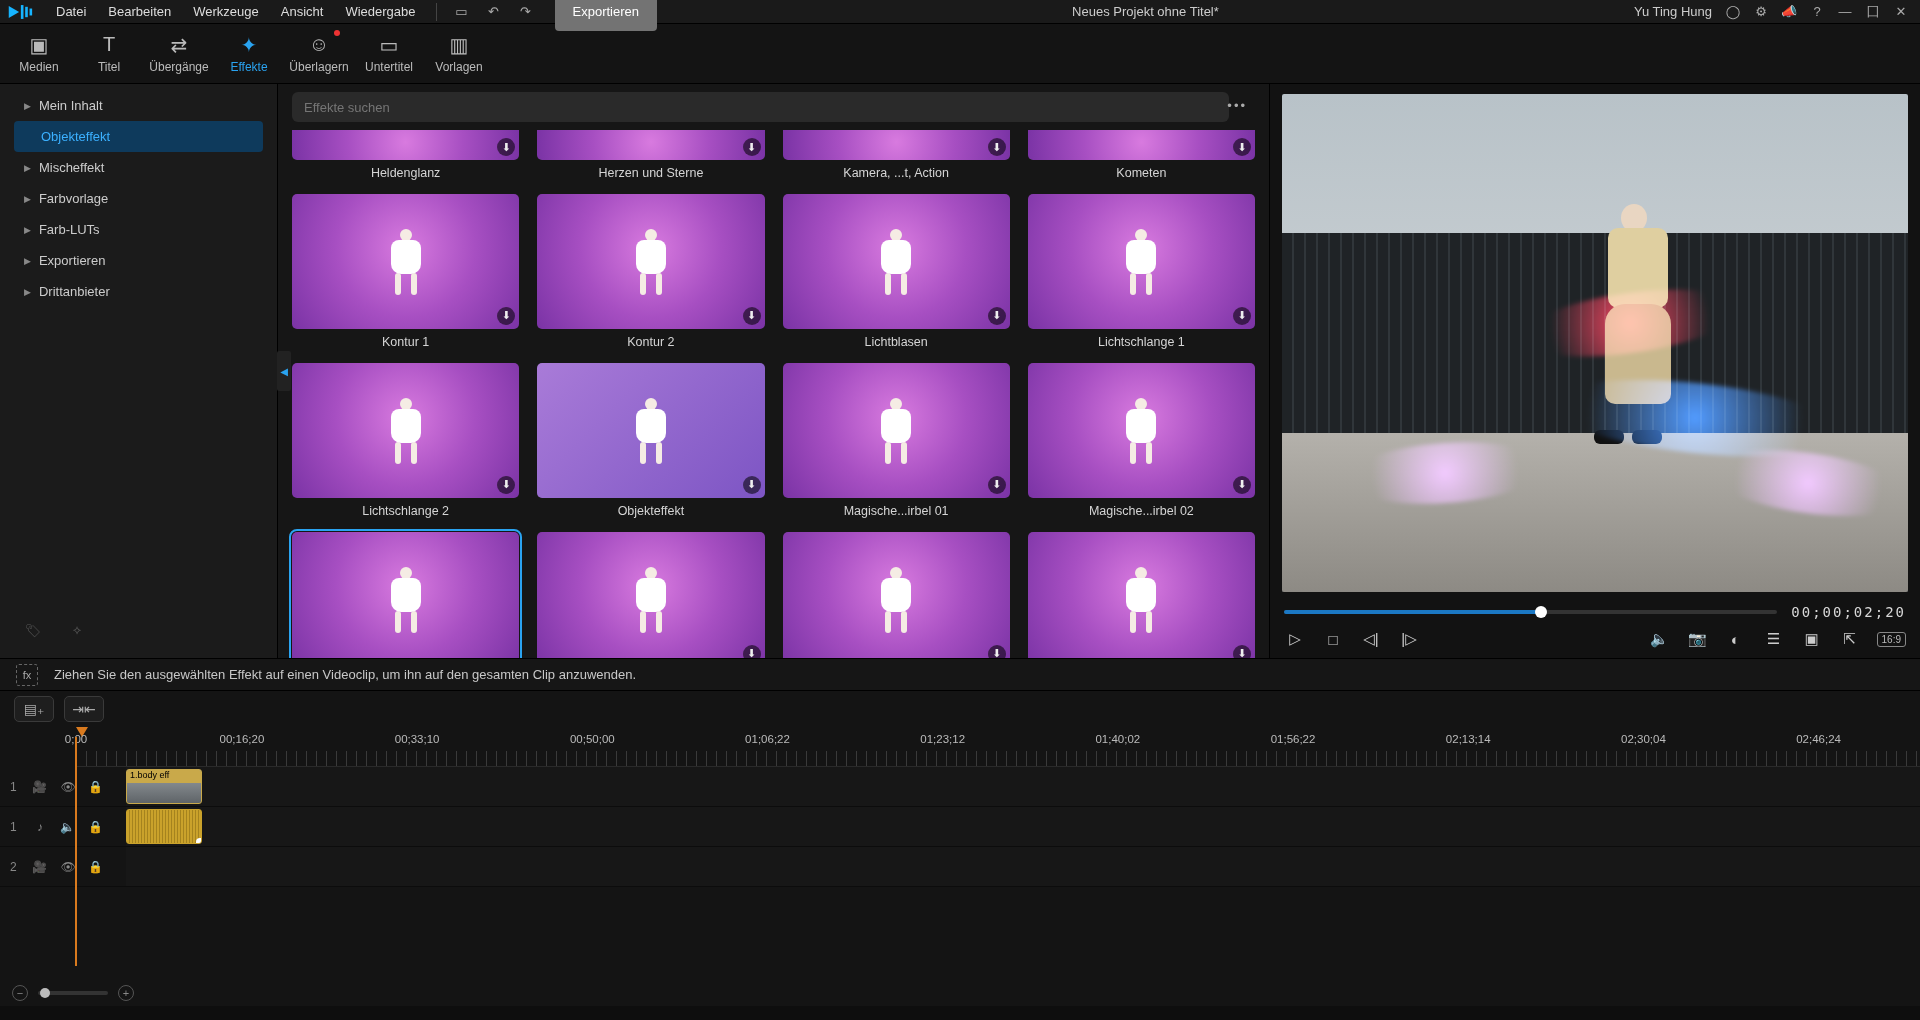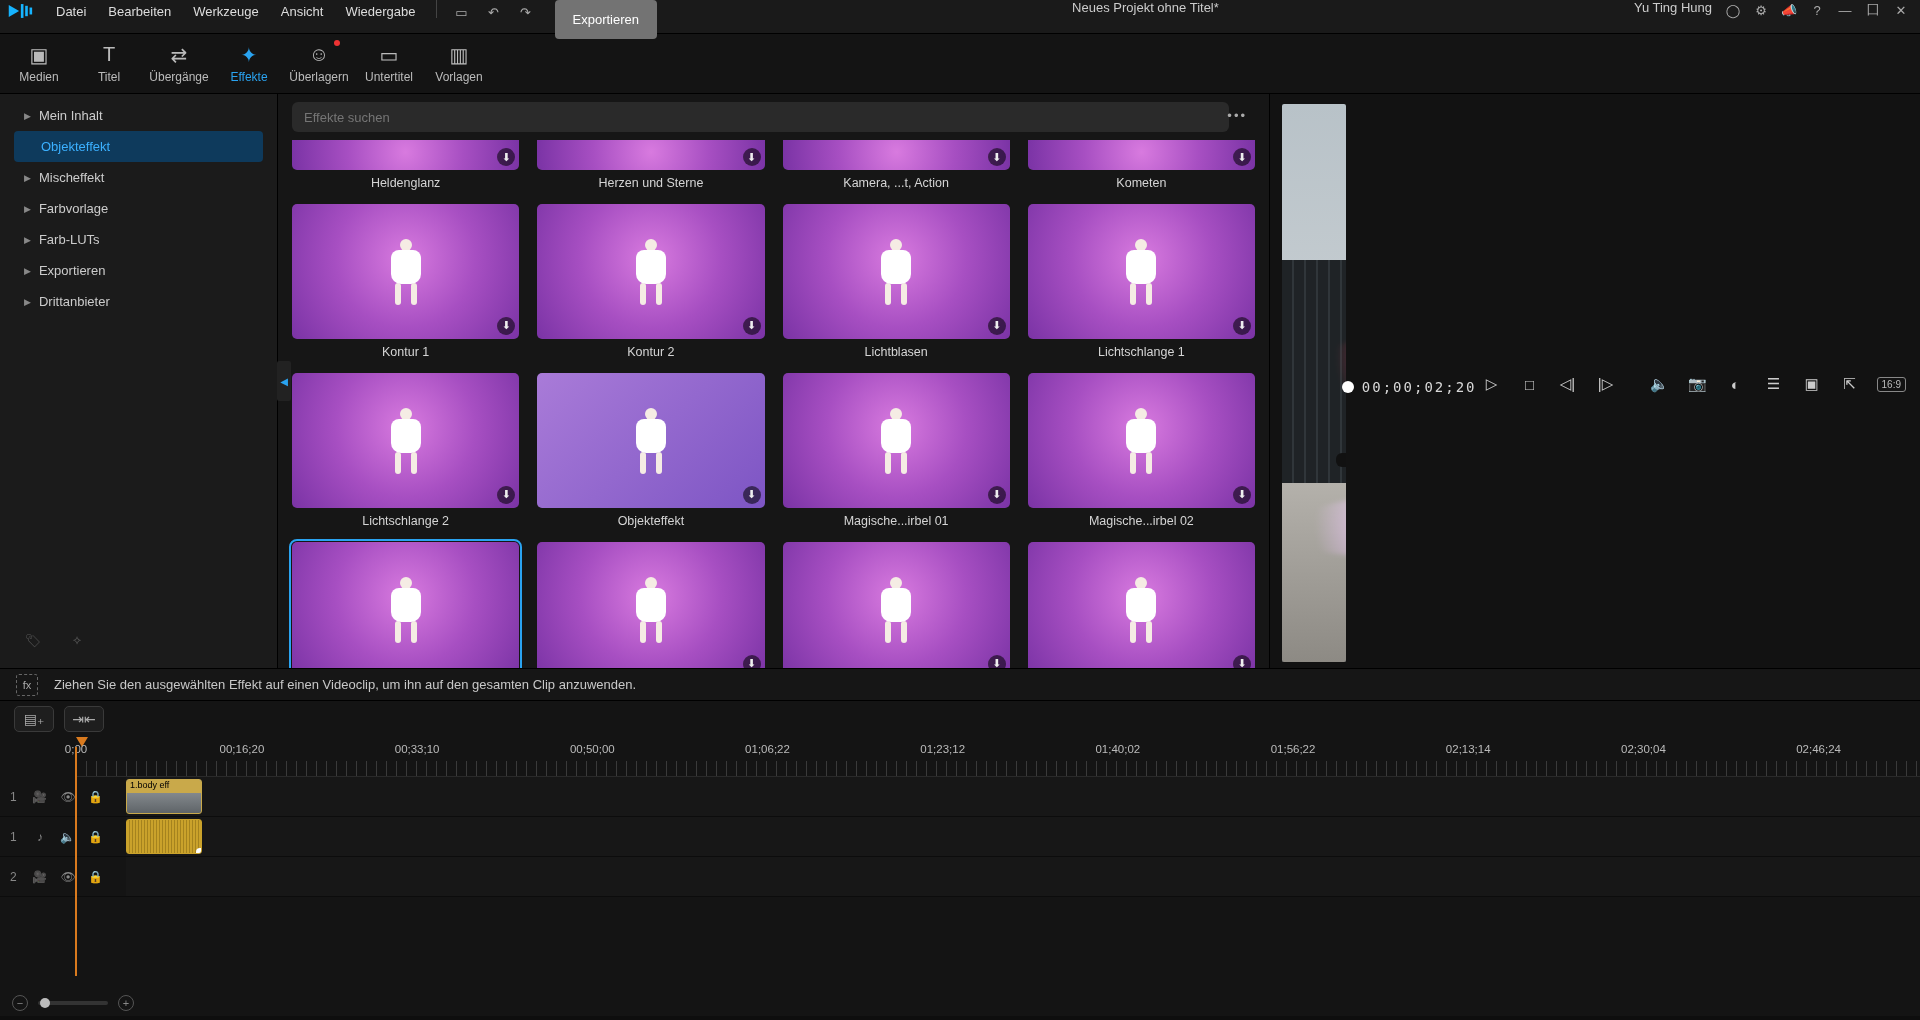--- a/index.html
+++ b/index.html
@@ -1,19 +1,19 @@
 <!DOCTYPE html>
 <html><head>
 <meta charset="utf-8">
 <style>
 * { margin:0; padding:0; box-sizing:border-box; font-family:"Segoe UI",Arial,sans-serif; }
 body { background:#0e0e0e; color:#dcdcdc; font-size:13px; width:1920px; height:1020px; overflow:hidden; }
 
 
-.titlebar { height:34px; background:#1a1a1a; display:flex; align-items:flex-start; padding:0 6px; gap:2px; border-bottom:1px solid #000; }
+.titlebar { height:24px; background:#1a1a1a; display:flex; align-items:center; padding:0 6px; gap:2px; border-bottom:1px solid #000; }
 .logo { width:28px; height:22px; display:flex; align-items:center; justify-content:center; margin-right:10px;}
 .logo svg { width:26px; height:20px; }
 .menu-item { padding:4px 10px; cursor:pointer; color:#ddd; font-size:13px; }
 .tb-sep { width:1px; height:18px; background:#444; margin:0 8px; }
 .tb-icon { width:24px; height:24px; display:flex; align-items:center; justify-content:center; color:#aaa; cursor:pointer; margin:0 3px;}
 .export-btn { background:#737373; color:#fff; padding:12px 18px; border-radius:4px; margin-left:12px; cursor:pointer; font-size:13px;}
 .project-title { flex:1; text-align:center; color:#ccc; font-size:13px; }
 .user-name { color:#ccc; font-size:13px; margin-right:6px;}
 .win-ctrl { width:20px; height:20px; display:flex; align-items:center; justify-content:center; color:#aaa; cursor:pointer; margin:0 3px;}
 
@@ -46,21 +46,21 @@
 .thumb .img .dl { position:absolute; right:4px; bottom:4px; width:18px; height:18px; background:rgba(0,0,0,.55); border-radius:50%; display:flex; align-items:center; justify-content:center; font-size:11px; color:#eee;}
 .thumb.selected .img { outline:2px solid #2aa3f0; outline-offset:1px; }
 .thumb .person { position:absolute; left:50%; top:50%; transform:translate(-50%,-50%); width:34px; height:64px; }
 .thumb .person::before { content:""; position:absolute; left:50%; top:0; transform:translateX(-50%); width:12px; height:12px; background:#f5ece4; border-radius:50%; }
 .thumb .person::after { content:""; position:absolute; left:50%; top:11px; transform:translateX(-50%); width:30px; height:34px; background:#fff; border-radius:8px 8px 10px 10px; }
 .thumb .legs { position:absolute; left:50%; top:44px; transform:translateX(-50%); width:22px; height:22px; display:flex; justify-content:space-between;}
 .thumb .legs span{ width:6px; height:22px; background:#f5ece4; border-radius:3px; }
 .thumb .label { font-size:12.5px; color:#d5d5d5; text-align:center; white-space:nowrap; overflow:hidden; text-overflow:ellipsis; width:100%;}
 
 
-.preview { width:650px; background:#121212; display:flex; padding:10px 12px 6px 12px;}
+.preview { width:650px; background:#121212; display:flex; flex-direction:column; padding:10px 12px 6px 12px;}
 .preview-canvas { flex:1; background:#000; border-radius:2px; position:relative; overflow:hidden;}
 .scene-sky { position:absolute; inset:0; background:linear-gradient(#b8c2c8 0%, #c6cdd1 40%, #9ba2a6 100%); }
 .scene-building { position:absolute; left:0; right:0; top:28%; bottom:0; background:repeating-linear-gradient(90deg,#1f2326 0 10px,#30363a 10px 12px); }
 .scene-ground { position:absolute; left:0; right:0; bottom:0; height:32%; background:linear-gradient(#b4b1ab,#8d8a84); }
 .dancer { position:absolute; left:46%; top:22%; width:110px; height:240px; }
 .dancer .head{ position:absolute; left:46%; top:0; width:26px; height:28px; background:#e9d6c2; border-radius:50%; }
 .dancer .torso{ position:absolute; left:35%; top:24px; width:60px; height:80px; background:#dfcfa0; border-radius:10px; }
 .dancer .pants{ position:absolute; left:32%; top:100px; width:66px; height:100px; background:#c9b88e; border-radius:20px 20px 10px 10px; }
 .dancer .shoe{ position:absolute; bottom:0; width:30px; height:14px; background:#111; border-radius:6px;}
 .dancer .shoe.l{ left:22%; } .dancer .shoe.r{ left:56%; }

